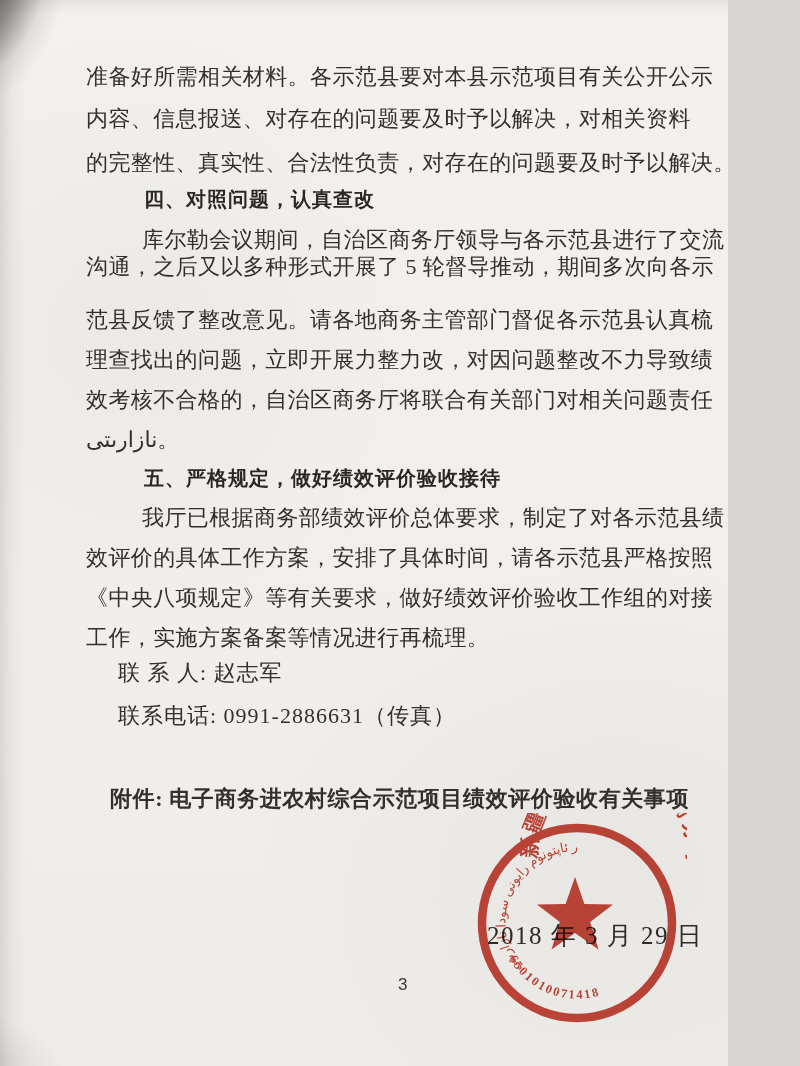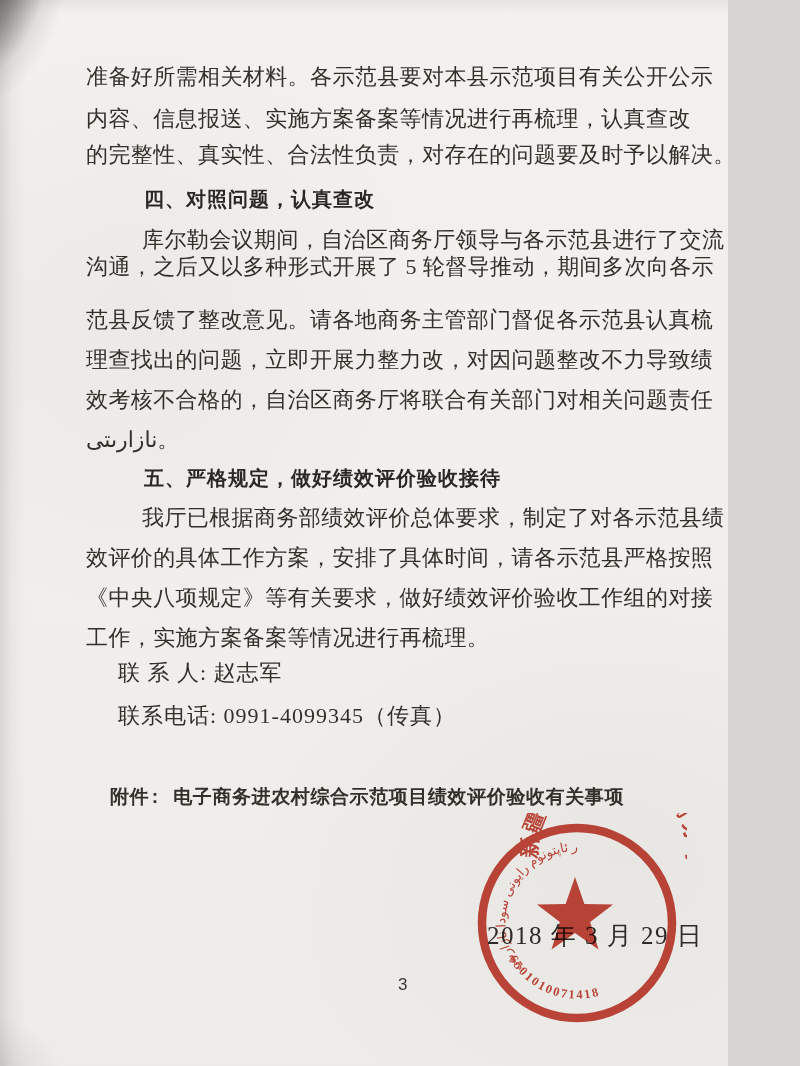--- a/index.html
+++ b/index.html
@@ -33,21 +33,21 @@
     white-space:nowrap;line-height:30px;
   }
   .line.indent{left:142px;}
   .line.contact{left:118px;letter-spacing:1px;}
   .line.heading{
     left:144px;font-family:"Liberation Sans","DejaVu Sans",sans-serif;
     font-weight:bold;color:#2a2825;font-size:20px;letter-spacing:1px;
   }
   .attachment{
     position:absolute;left:110px;top:784px;white-space:nowrap;
-    font-size:19px;font-weight:bold;letter-spacing:.6px;color:#33302c;font-family:Liberation Mono, monospace;
+    font-size:22px;font-weight:bold;letter-spacing:.6px;color:#33302c;
   }
   .date-line{
     position:absolute;left:487px;top:919px;white-space:nowrap;
     font-size:25px;letter-spacing:1.5px;color:#2e2b28;
   }
   .page-number{
     position:absolute;left:398px;top:975px;
     font-size:17px;color:#3a3835;font-family:"Liberation Sans","DejaVu Sans",sans-serif;
   }
   .seal{
@@ -58,36 +58,36 @@
 </style>
 </head>
 <body>
 
 <div class="page">
 
   <div class="corner-shadow"></div>
   <div class="bottom-left-shade"></div>
 
   <div class="line" style="top:62px">准备好所需相关材料。各示范县要对本县示范项目有关公开公示</div>
-  <div class="line" style="top:104px">内容、信息报送、实施方案备案等情况进行再梳理，认真查改</div>
-  <div class="line" style="top:140px">的完整性、真实性、合法性负责，对存在的问题要及时予以解决。</div>
+  <div class="line" style="top:104px">内容、信息报送、对存在的问题要及时予以解决，对相关资料</div>
+  <div class="line" style="top:148px">的完整性、真实性、合法性负责，对存在的问题要及时予以解决。</div>
   <div class="line heading" style="top:184px">四、对照问题，认真查改</div>
   <div class="line indent" style="top:225px">库尔勒会议期间，自治区商务厅领导与各示范县进行了交流</div>
   <div class="line" style="top:252px">沟通，之后又以多种形式开展了 5 轮督导推动，期间多次向各示</div>
   <div class="line" style="top:305px">范县反馈了整改意见。请各地商务主管部门督促各示范县认真梳</div>
   <div class="line" style="top:345px">理查找出的问题，立即开展力整力改，对因问题整改不力导致绩</div>
   <div class="line" style="top:385px">效考核不合格的，自治区商务厅将联合有关部门对相关问题责任</div>
   <div class="line" style="top:425px">نازارىتى。</div>
   <div class="line heading" style="top:463px">五、严格规定，做好绩效评价验收接待</div>
   <div class="line indent" style="top:503px">我厅已根据商务部绩效评价总体要求，制定了对各示范县绩</div>
   <div class="line" style="top:543px">效评价的具体工作方案，安排了具体时间，请各示范县严格按照</div>
   <div class="line" style="top:583px">《中央八项规定》等有关要求，做好绩效评价验收工作组的对接</div>
   <div class="line" style="top:623px">工作，实施方案备案等情况进行再梳理。</div>
   <div class="line contact" style="top:658px">联 系 人: 赵志军</div>
-  <div class="line contact" style="top:701px">联系电话: 0991-4099345（传真）</div>
+  <div class="line contact" style="top:701px">联系电话: 0991-2886631（传真）</div>
 
   <div class="attachment">附件: 电子商务进农村综合示范项目绩效评价验收有关事项</div>
 
   <div class="date-line">2018 年 3 月 29 日</div>
 
   <svg class="seal" viewBox="0 0 220 220">
     <defs>
       <path id="cnArc" d="M 110,34 A 76,76 0 1 1 109.99,34.02"></path>
       <path id="ugArc" d="M 55,156 A 72,72 0 0 1 110,38"></path>
       <path id="numArc" d="M 38,136 A 77,77 0 0 0 182,136"></path>

